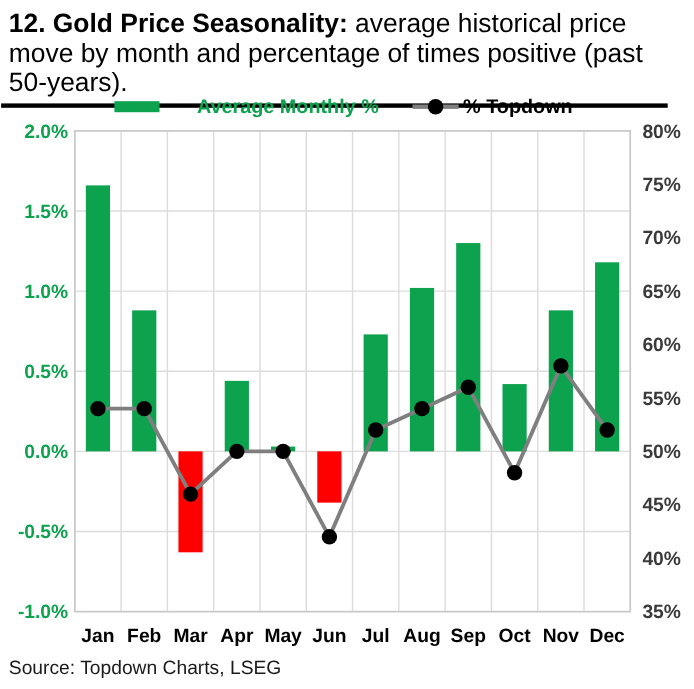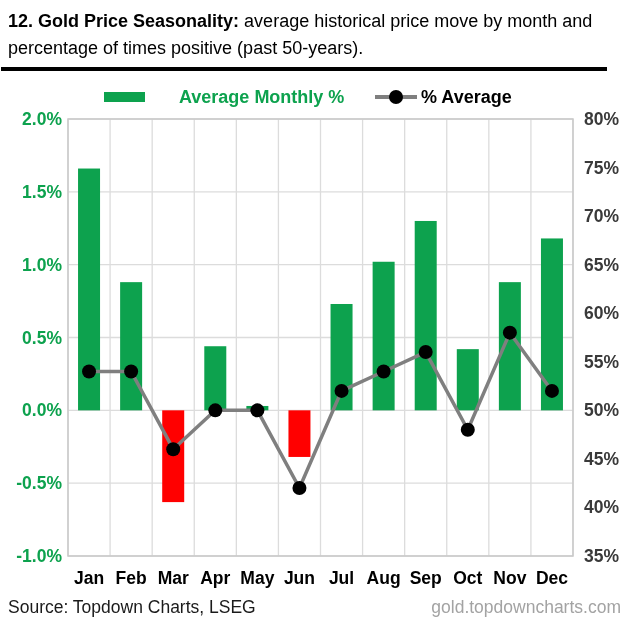--- a/index.html
+++ b/index.html
@@ -1,21 +1,21 @@
 <!DOCTYPE html>
 <html><head>
 <meta charset="utf-8">
 <style>
   html,body{margin:0;padding:0;}
   body{
     width:631px;height:626px;background:#ffffff;position:relative;overflow:hidden;
     font-family:"Liberation Sans",sans-serif;
   }
   .title{
-    padding:8px 10px 0 8px;width:604px;font-size:18px;line-height:27px;color:#000;
+    padding:8px 10px 0 8px;width:604px;font-size:24px;line-height:27px;color:#000;
   }
   .title .t-bold{font-weight:bold;}
   .title-rule{height:4px;background:#000;width:606px;margin:5px 0 0 1px;}
   .legend-item{position:absolute;display:flex;align-items:center;height:26px;}
   .legend-item.li-bar{left:104px;top:84px;gap:28px;}
   .legend-item.li-line{left:375px;top:84px;}
   .swatch-bar{display:inline-block;width:41px;height:10px;margin-right:6px;}
   .swatch-line{display:inline-block;width:42px;height:4px;position:relative;margin-right:4px;}
   .swatch-dot{position:absolute;left:50%;top:50%;transform:translate(-50%,-50%);
     width:14px;height:14px;border-radius:50%;}
@@ -37,21 +37,21 @@
 <div class="title-rule"></div>
 
 <div class="legend-item li-bar">
   <span class="swatch-bar" style="background: rgb(13, 162, 78);"></span>
   <span class="legend-label" id="legend-bar-label" style="color: rgb(13, 162, 78);">Average Monthly %</span>
 </div>
 <div class="legend-item li-line">
   <span class="swatch-line" id="swatch-line" style="background: rgb(127, 127, 127);">
       <span class="swatch-dot" id="swatch-dot" style="background: rgb(0, 0, 0);"></span>
     </span>
-  <span class="legend-label" id="legend-line-label" style="color: rgb(0, 0, 0);">% Average</span>
+  <span class="legend-label" id="legend-line-label" style="color: rgb(0, 0, 0);">% Topdown</span>
 </div>
 
 <svg id="chart" width="631" height="492" viewBox="0 0 631 492">
     <line x1="68" x2="573" y1="19" y2="19" stroke="#DCDCDC" stroke-width="1.3"></line>
     <line x1="68" x2="573" y1="91.83333333333333" y2="91.83333333333333" stroke="#DCDCDC" stroke-width="1.3"></line>
     <line x1="68" x2="573" y1="164.66666666666666" y2="164.66666666666666" stroke="#DCDCDC" stroke-width="1.3"></line>
     <line x1="68" x2="573" y1="237.5" y2="237.5" stroke="#DCDCDC" stroke-width="1.3"></line>
     <line x1="68" x2="573" y1="310.3333333333333" y2="310.3333333333333" stroke="#DCDCDC" stroke-width="1.3"></line>
     <line x1="68" x2="573" y1="383.1666666666667" y2="383.1666666666667" stroke="#DCDCDC" stroke-width="1.3"></line>
     <line x1="68" x2="573" y1="456" y2="456" stroke="#DCDCDC" stroke-width="1.3"></line>
@@ -120,14 +120,13 @@
     <text x="341.5416666666667" y="484" text-anchor="middle" font-size="17.5" fill="#000000">Jul</text>
     <text x="383.625" y="484" text-anchor="middle" font-size="17.5" fill="#000000">Aug</text>
     <text x="425.70833333333337" y="484" text-anchor="middle" font-size="17.5" fill="#000000">Sep</text>
     <text x="467.7916666666667" y="484" text-anchor="middle" font-size="17.5" fill="#000000">Oct</text>
     <text x="509.875" y="484" text-anchor="middle" font-size="17.5" fill="#000000">Nov</text>
     <text x="551.9583333333334" y="484" text-anchor="middle" font-size="17.5" fill="#000000">Dec</text>
   </svg>
 
 <div class="footer">
   <span id="footer-source" style="color: rgb(26, 26, 26);">Source: Topdown Charts, LSEG</span>
-  <span id="footer-site" style="color: rgb(163, 163, 163);">gold.topdowncharts.com</span>
 </div>
 
 </body></html>

